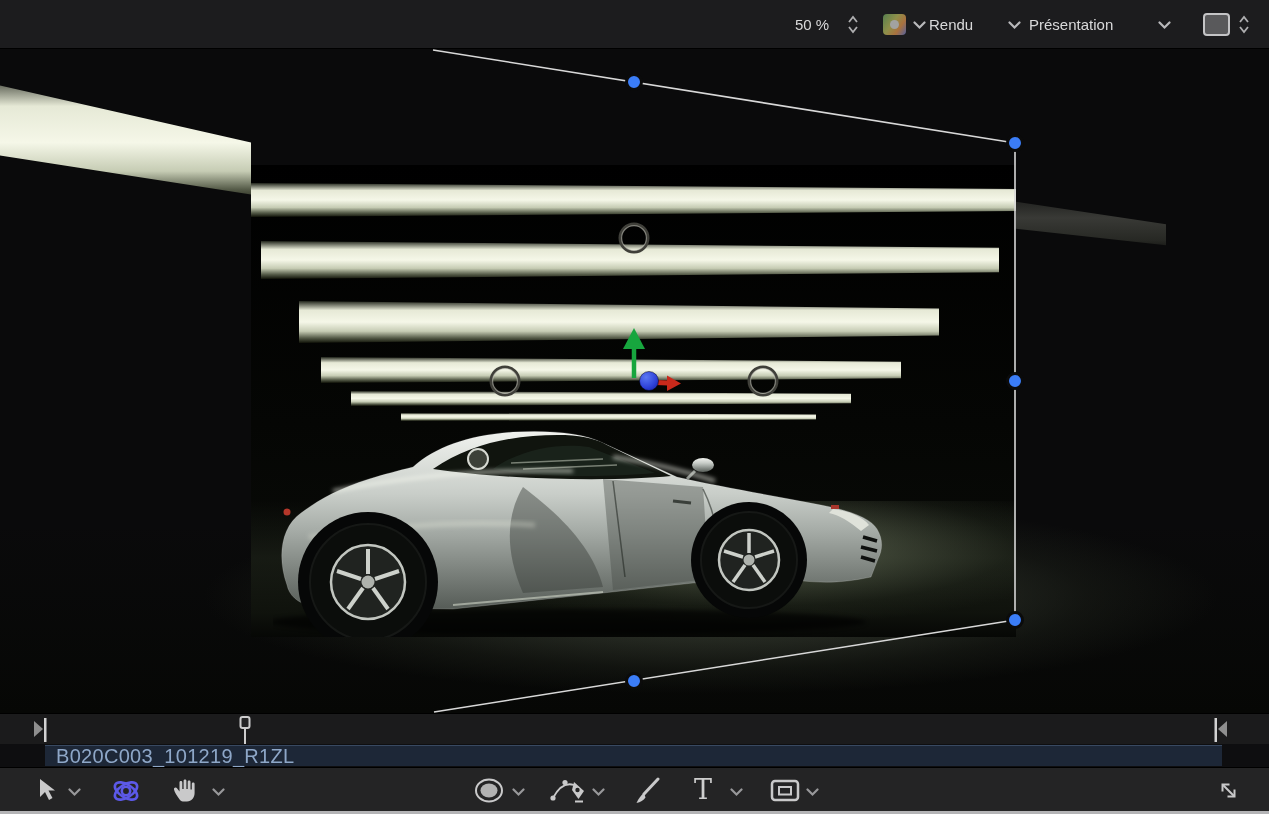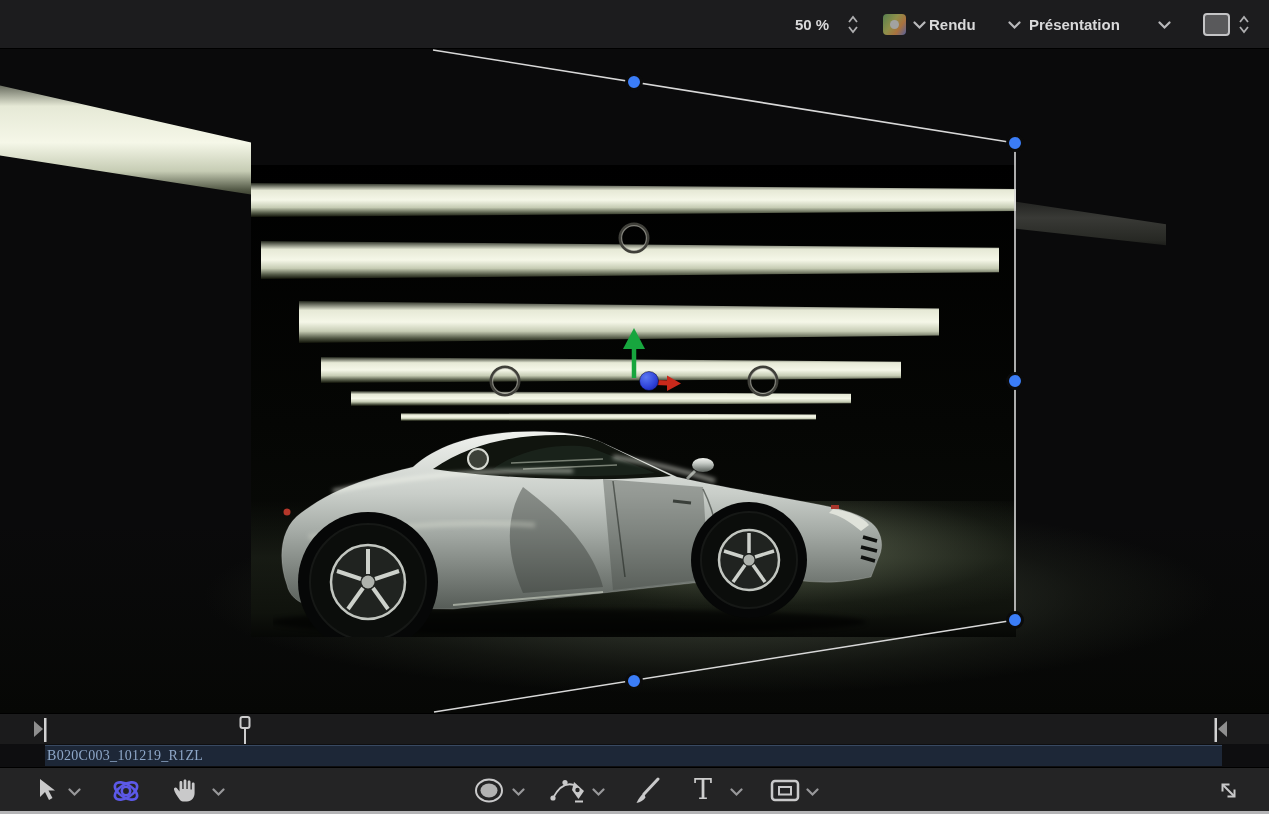--- a/index.html
+++ b/index.html
@@ -5,21 +5,21 @@
   :root{
     --handle-blue:#3b7df7; --gizmo-green:#17a63e; --gizmo-red:#c9291b; --gizmo-blue:#2e41d8;
     --active-tool:#5c59e8; --clip-bar:#1d2737; --clip-text:#8ea7c8; --toolbar-bg:#242425; --icon-grey:#c9c9ca;
   }
   *{margin:0;padding:0;box-sizing:border-box;}
   body{width:1269px;height:814px;overflow:hidden;background:#000;font-family:"Liberation Sans",sans-serif;-webkit-font-smoothing:antialiased;}
   .app{width:1269px;height:814px;position:relative;background:#0a0a0b;}
 
   
   .top-toolbar{position:absolute;left:0;top:0;width:1269px;height:49px;background:#1c1c1e;border-bottom:1px solid #000;}
-  .tt{position:absolute;color:#d9d9da;font-size:15px;line-height:49px;white-space:nowrap;font-weight:bold;}
+  .tt{position:absolute;color:#d9d9da;font-size:15px;line-height:49px;white-space:nowrap;}
   .color-well{position:absolute;left:883px;top:14px;width:23px;height:21px;border-radius:4px;
     background:linear-gradient(125deg,#567f4e 0%,#8f8f4a 42%,#a9713e 70%,#55619e 100%);}
   .color-well .dot{position:absolute;left:7px;top:6px;width:9px;height:9px;border-radius:50%;background:#a2a2a0;}
   .layout-btn{position:absolute;left:1203px;top:13px;width:27px;height:23px;border:2px solid #c4c4c6;border-radius:4px;background:#59595b;}
   .chev{position:absolute;}
 
   
   .canvas{position:absolute;left:0;top:49px;width:1269px;height:664px;background:#0a0a0b;overflow:hidden;}
   .bg-band{position:absolute;left:0;top:26px;width:251px;height:130px;
     background:linear-gradient(180deg,#2a2e24 0%,#e6e9d6 24%,#f5f7e8 52%,#c6ccb4 74%,#555b48 88%,#101208 100%);
@@ -47,21 +47,21 @@
     background:radial-gradient(ellipse 58% 75% at 66% 34%,rgba(136,148,118,.6),rgba(52,60,44,.22) 58%,rgba(0,0,0,0) 76%),
     linear-gradient(180deg,rgba(0,0,0,0) 0%,rgba(40,46,34,.45) 42%,rgba(16,19,13,.9) 82%,#060705 100%);}
   .car{position:absolute;left:22px;top:252px;width:635px;height:220px;}
 
   .overlay{position:absolute;left:0;top:0;width:1269px;height:664px;}
 
   
   .ruler{position:absolute;left:0;top:713px;width:1269px;height:31px;background:#1b1b1c;border-top:1px solid #000;}
   .clip-row{position:absolute;left:0;top:744px;width:1269px;height:23px;background:#0e0e10;}
   .clip-bar{position:absolute;left:45px;top:1px;width:1177px;height:21px;background:var(--clip-bar);border-top:1px solid rgba(130,160,210,.28);}
-  .clip-bar span{display:block;padding-left:2px;font-size:14px;line-height:20px;color:var(--clip-text);letter-spacing:.3px;font-family:Liberation Serif, serif;}
+  .clip-bar span{display:block;padding-left:11px;font-size:20px;line-height:20px;color:var(--clip-text);letter-spacing:.3px;}
   .tmark{position:absolute;}
 
   
   .bottom-toolbar{position:absolute;left:0;top:767px;width:1269px;height:44px;background:var(--toolbar-bg);border-top:1px solid #000;}
   .bt{position:absolute;}
   .text-tool{font-family:"DejaVu Serif","Liberation Serif",serif;font-size:27px;color:#cecece;line-height:44px;}
   .page-edge{position:absolute;left:0;top:811px;width:1269px;height:3px;background:#b4b4b6;}
 </style>
 </head>
 <body>

